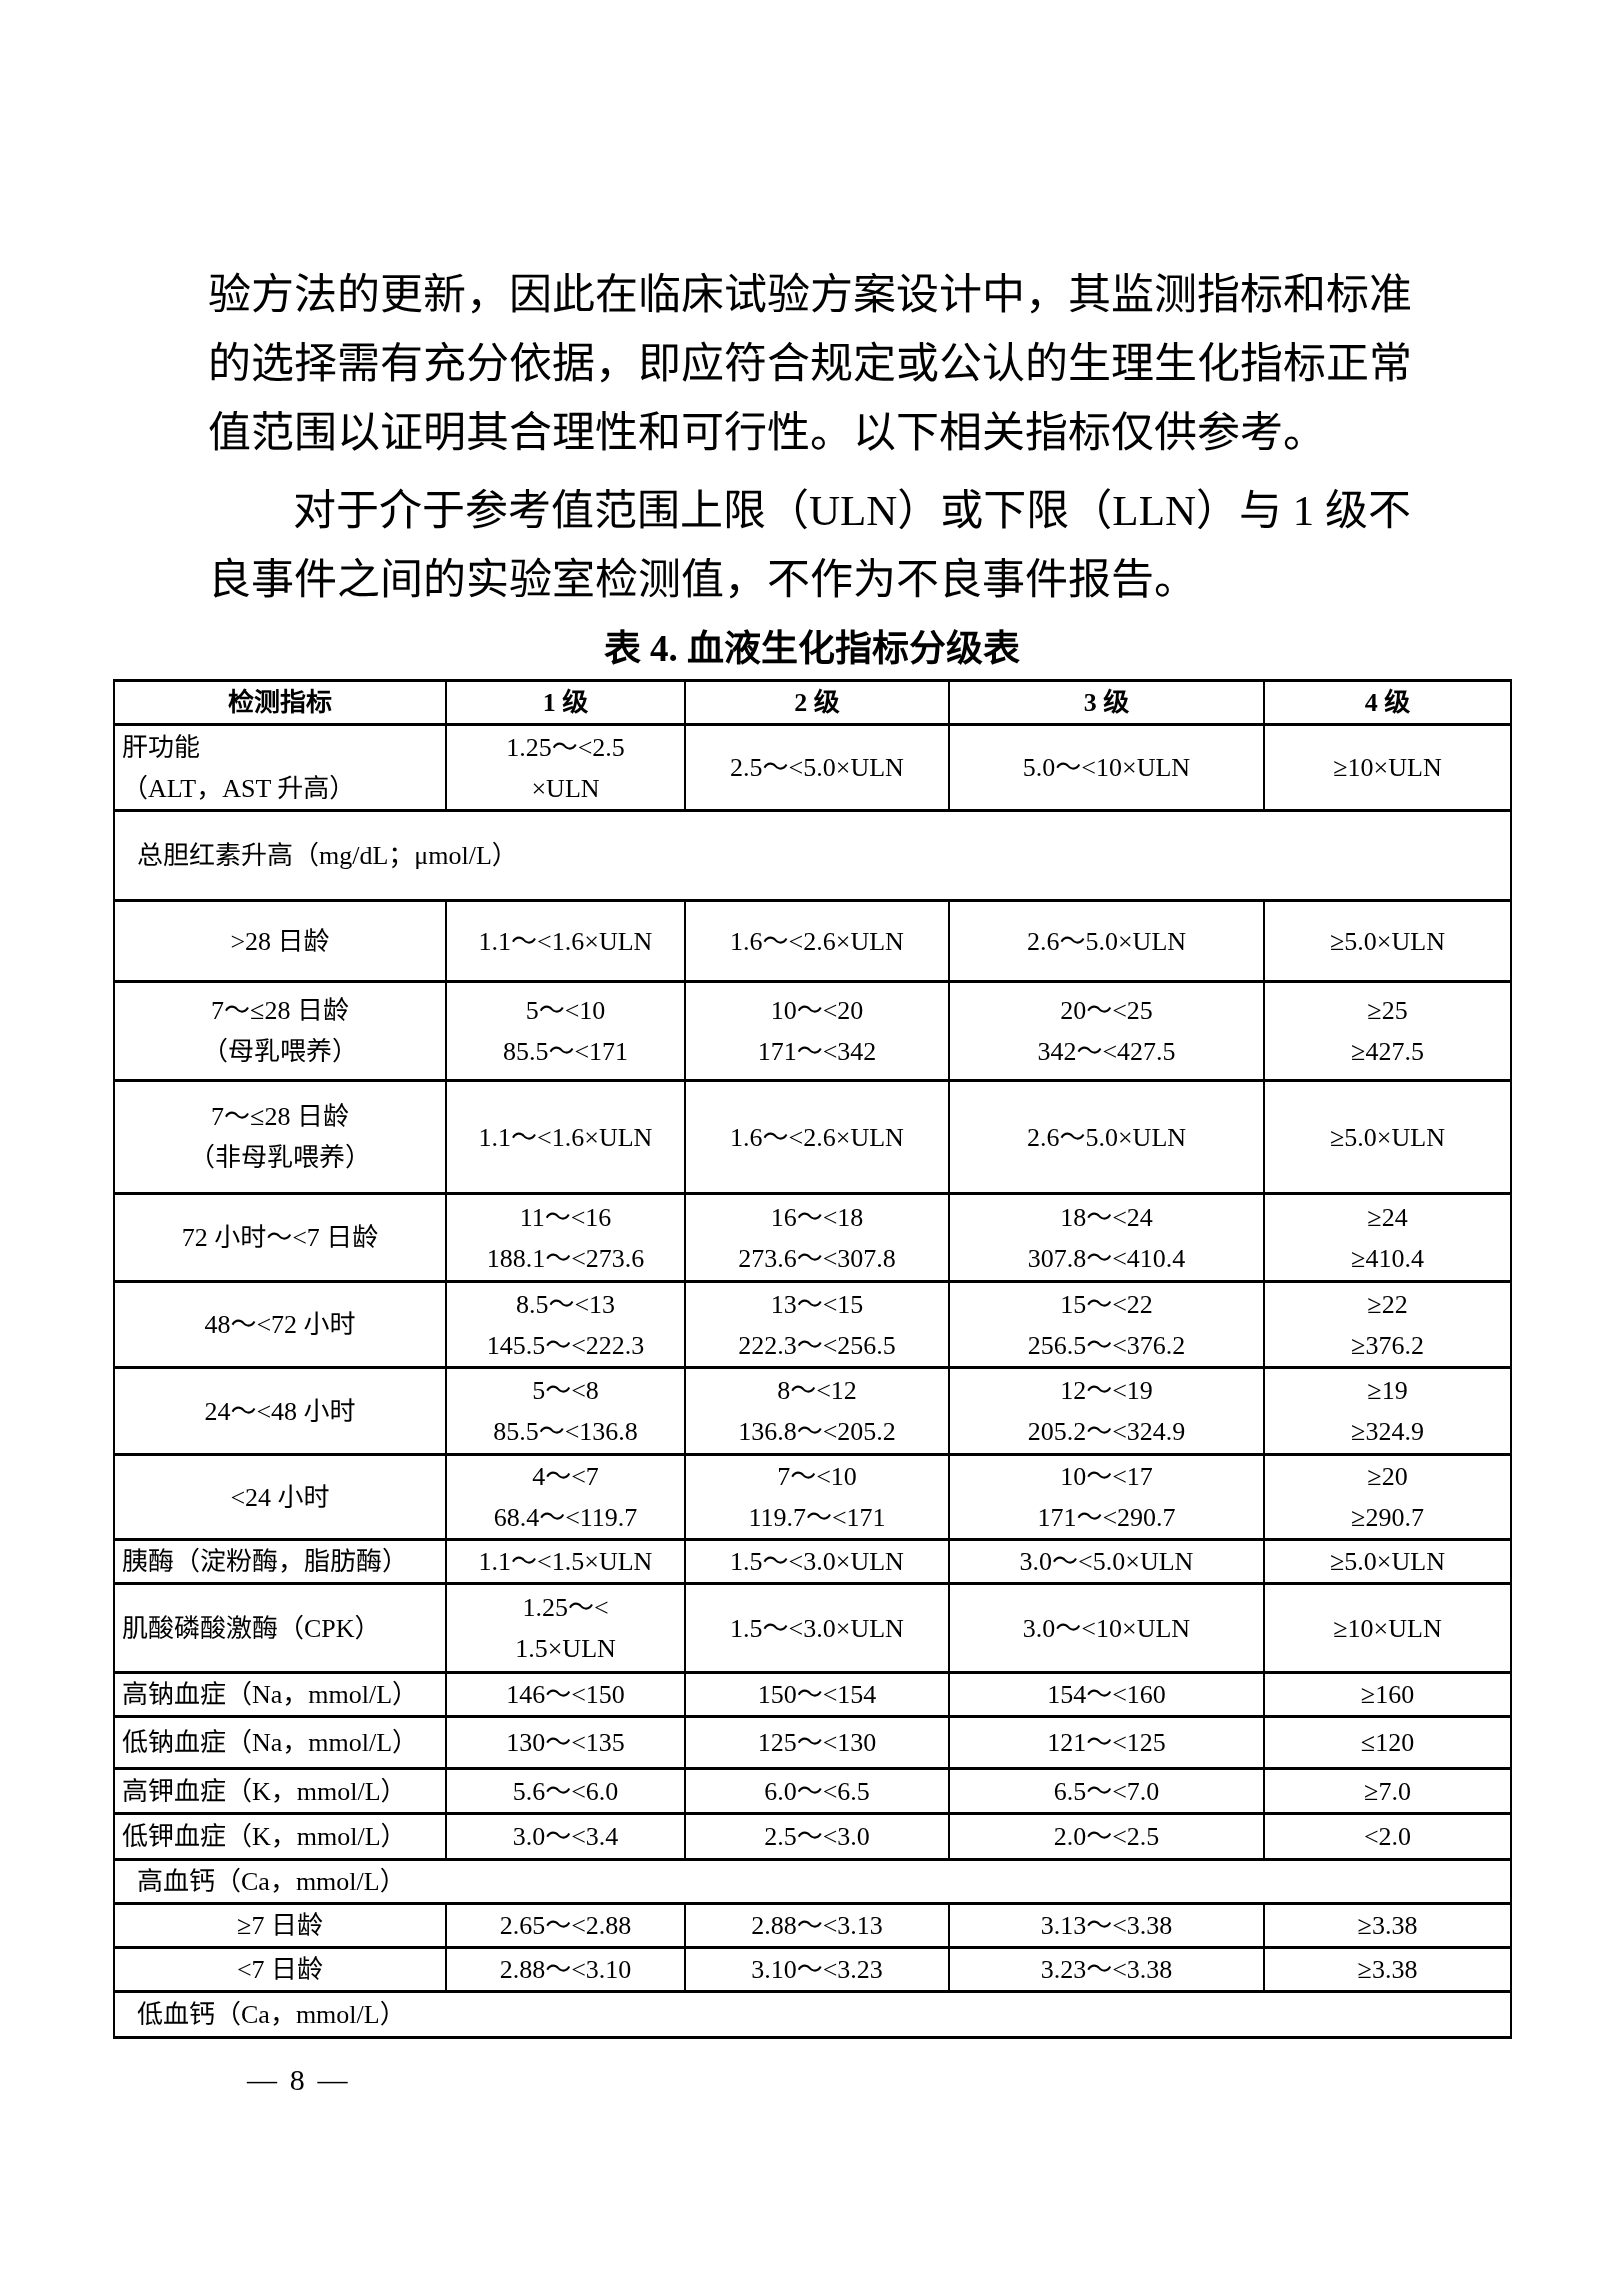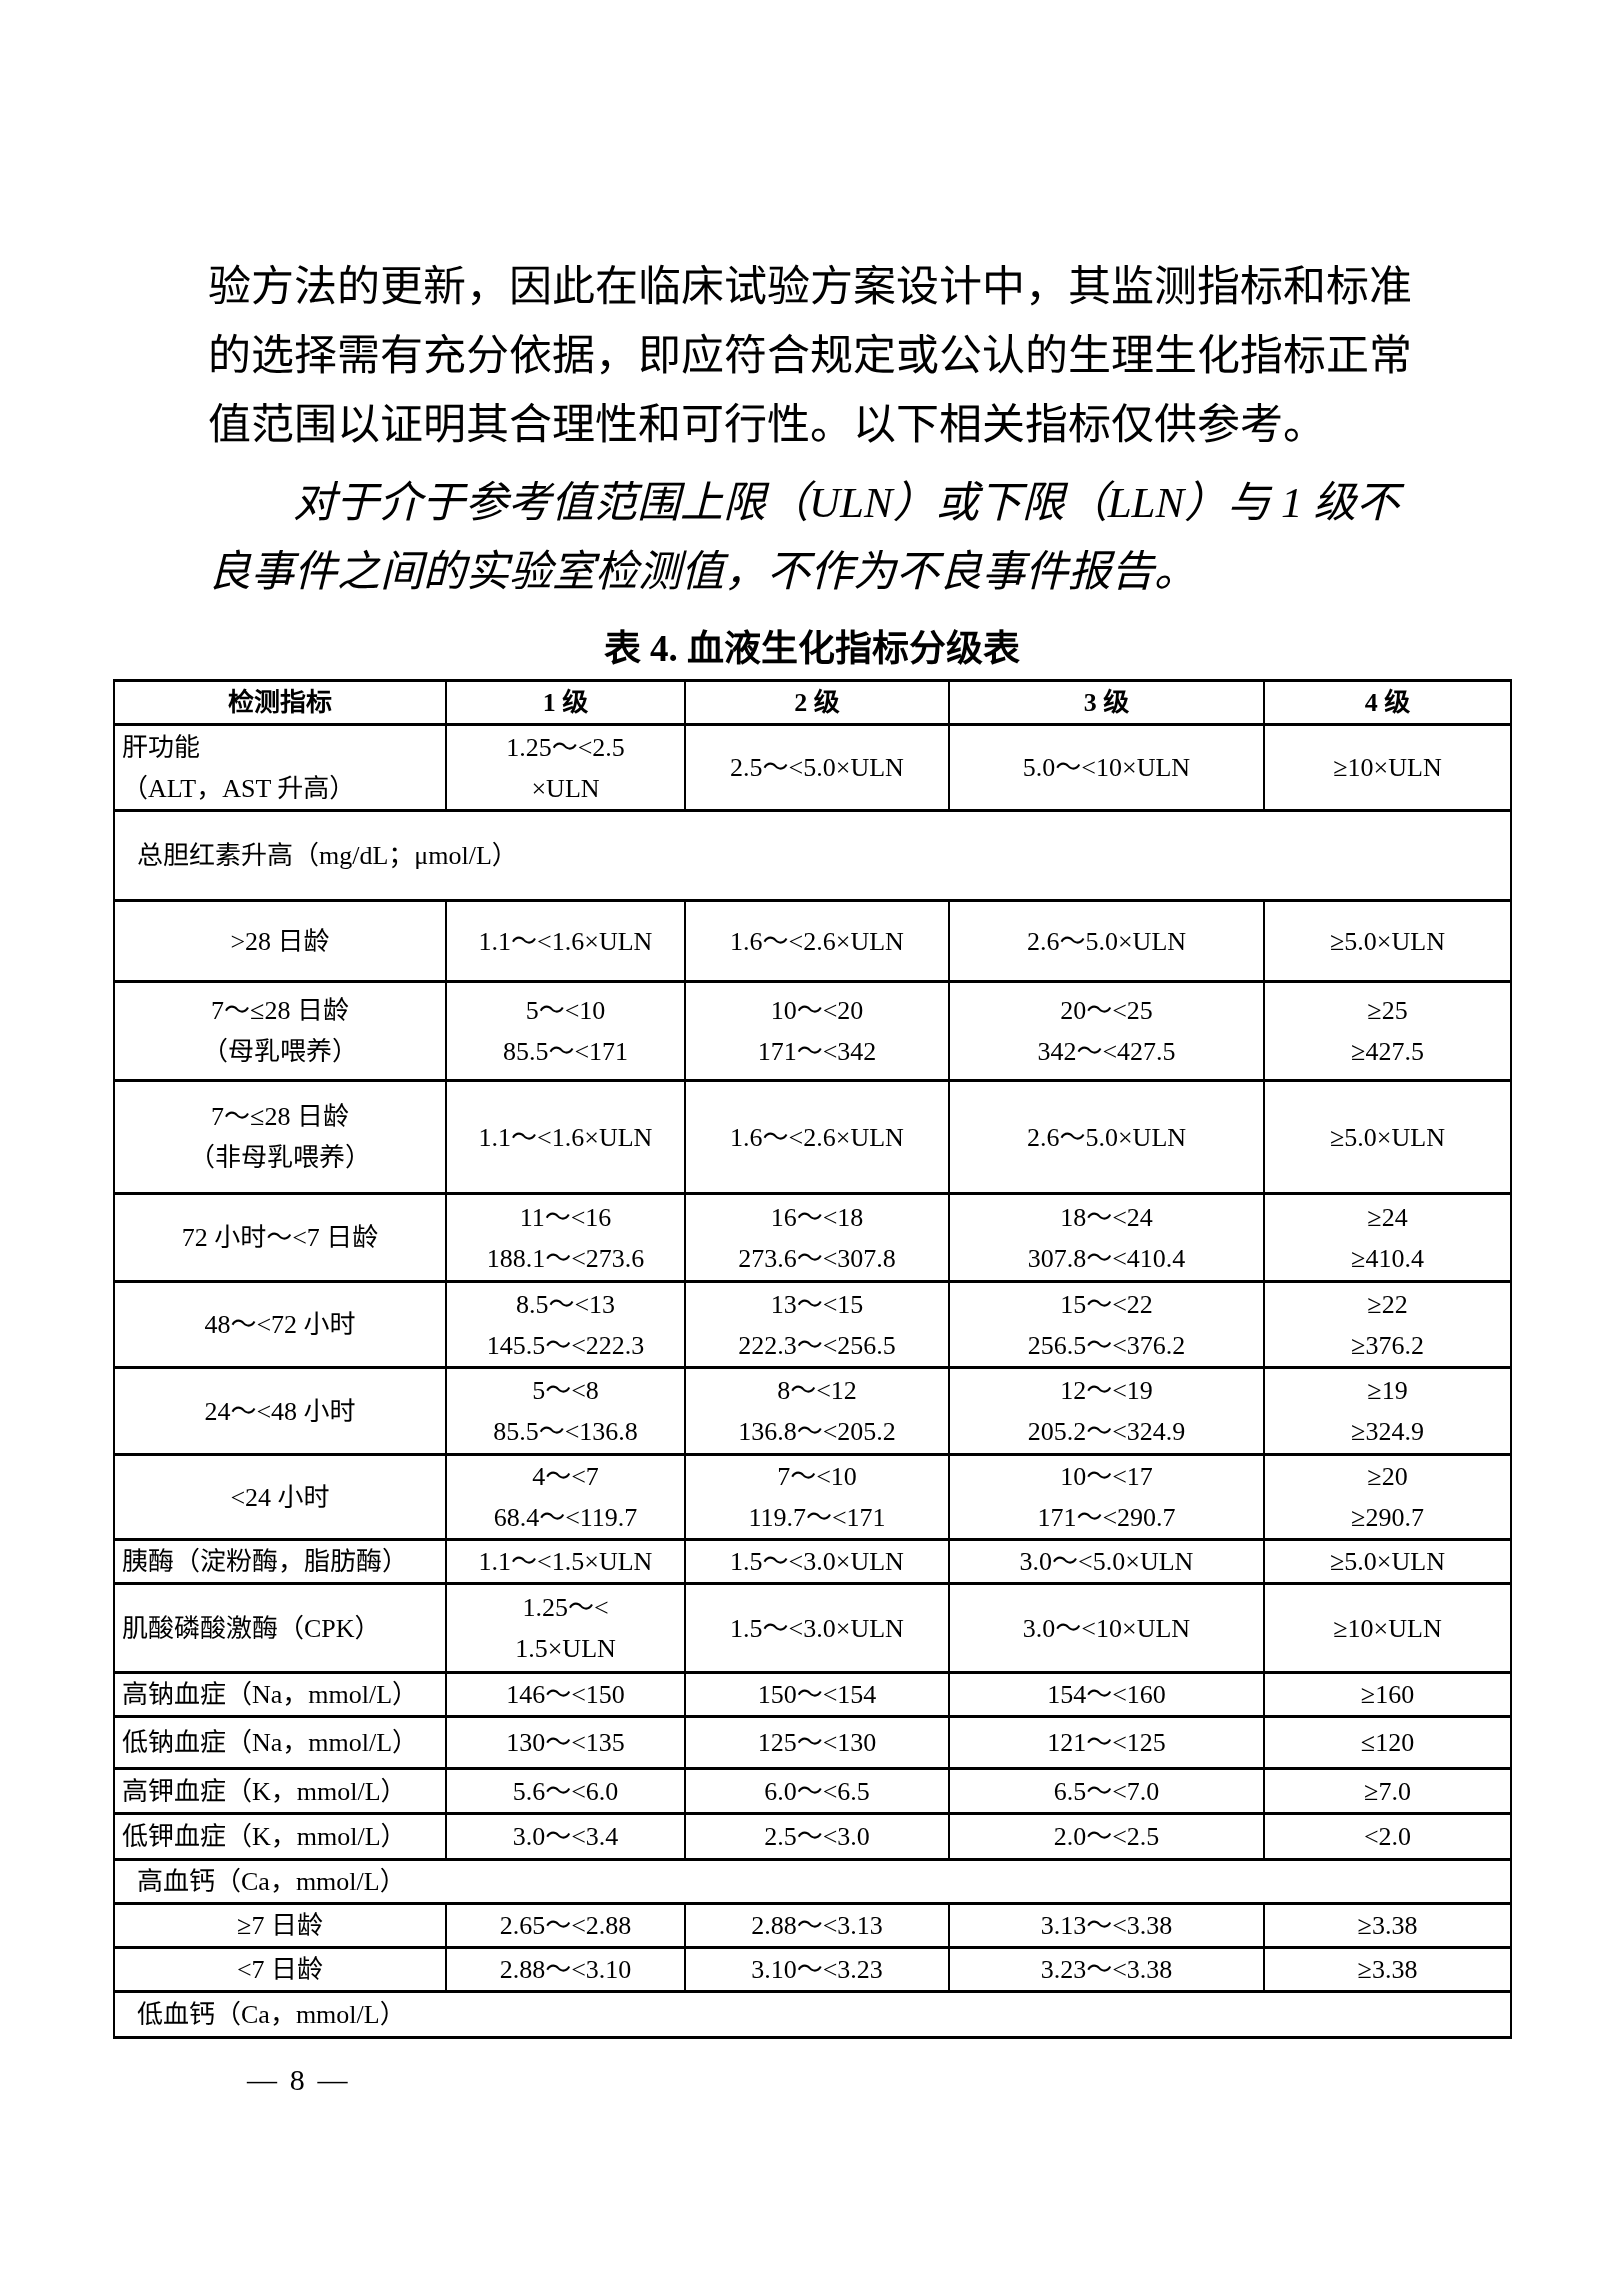--- a/index.html
+++ b/index.html
@@ -3,27 +3,27 @@
 <meta charset="utf-8">
 <style>
   html, body { margin: 0; padding: 0; }
   body {
     width: 1623px; height: 2295px;
     background: #ffffff; color: #000000;
     font-family: "Liberation Serif", "DejaVu Serif", serif;
     position: relative; overflow: hidden;
   }
   .intro {
-    position: absolute; left: 208px; top: 252px; width: 1233px;
+    position: absolute; left: 208px; top: 260px; width: 1233px;
     font-size: 43px; line-height: 69px;
   }
   .intro p {
     margin: 0; white-space: pre-line; text-align: left;
   }
-  .intro p.indented { margin-top: 9.2px; text-indent: 85px; font-style: italic; }
+  .intro p.indented { margin-top: 9.2px; text-indent: 85px; }
   .table-title {
     position: absolute; left: 113px; top: 629px; width: 1398px;
     margin: 0; text-align: center;
     font-size: 37px; font-weight: bold; line-height: 39px;
   }
   table.grading {
     position: absolute; left: 113px; top: 679px; width: 1398px;
     border-collapse: collapse; table-layout: fixed; border-radius: 24px;
   }
   .grading th, .grading td {

